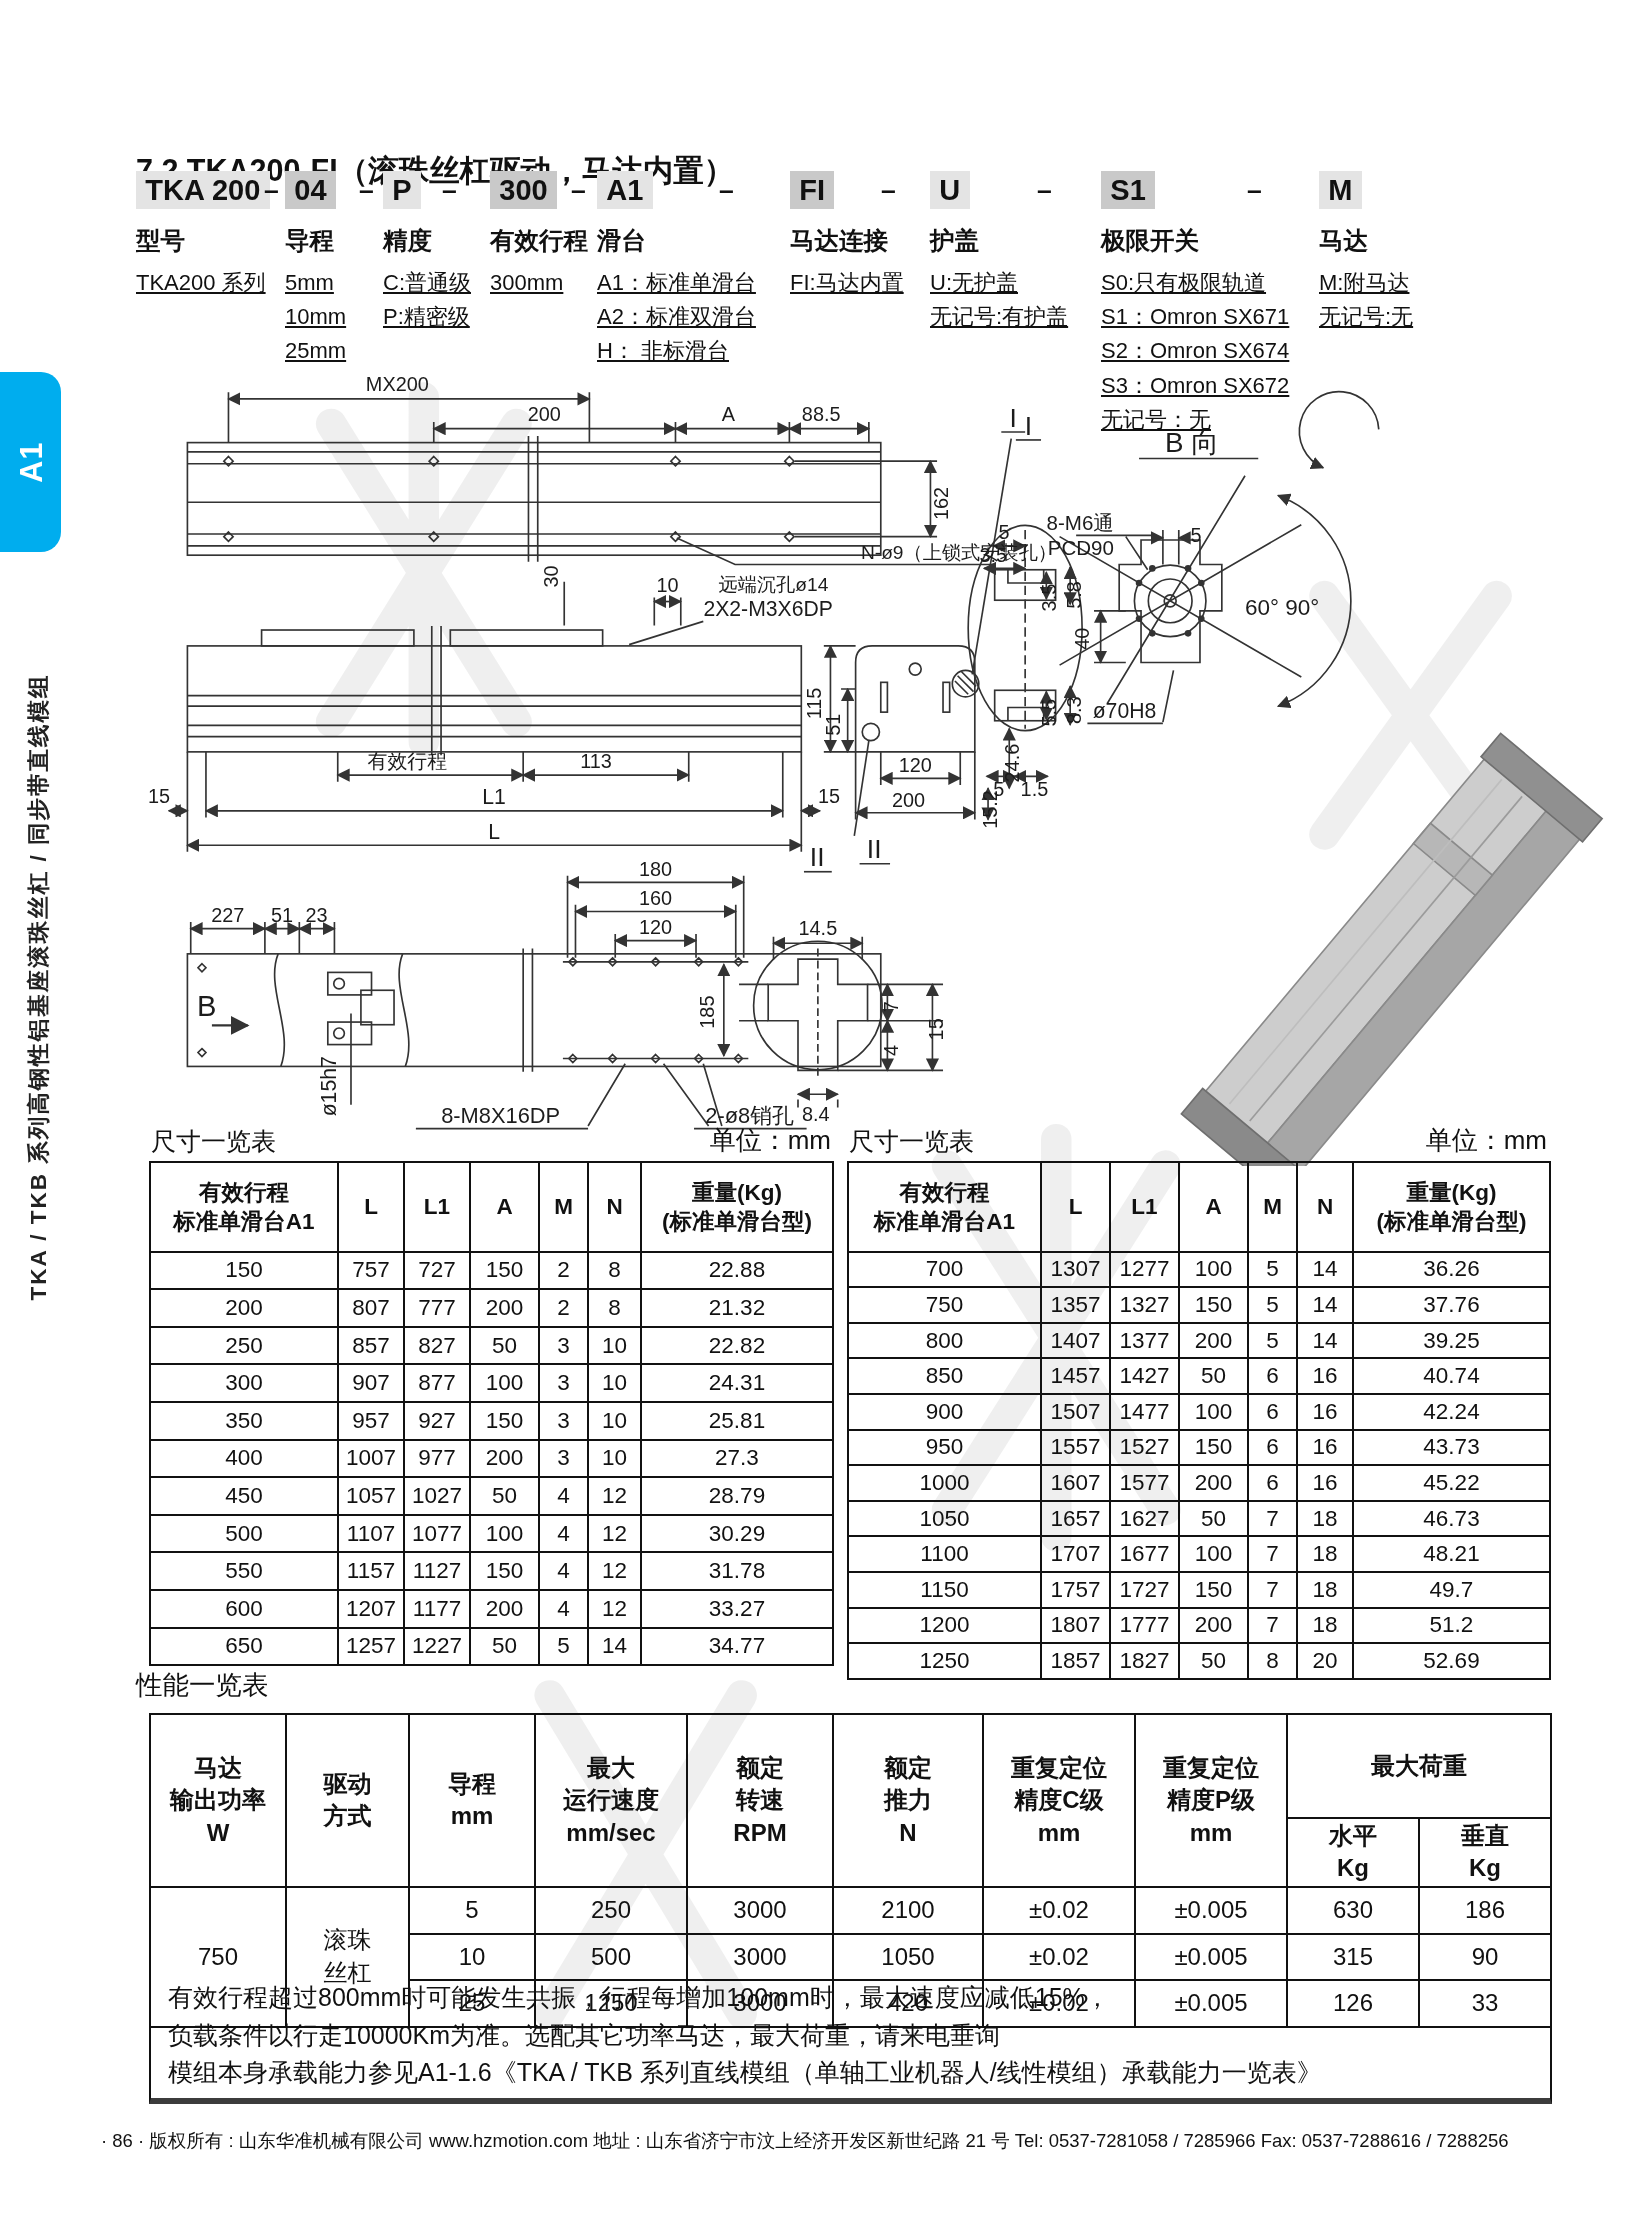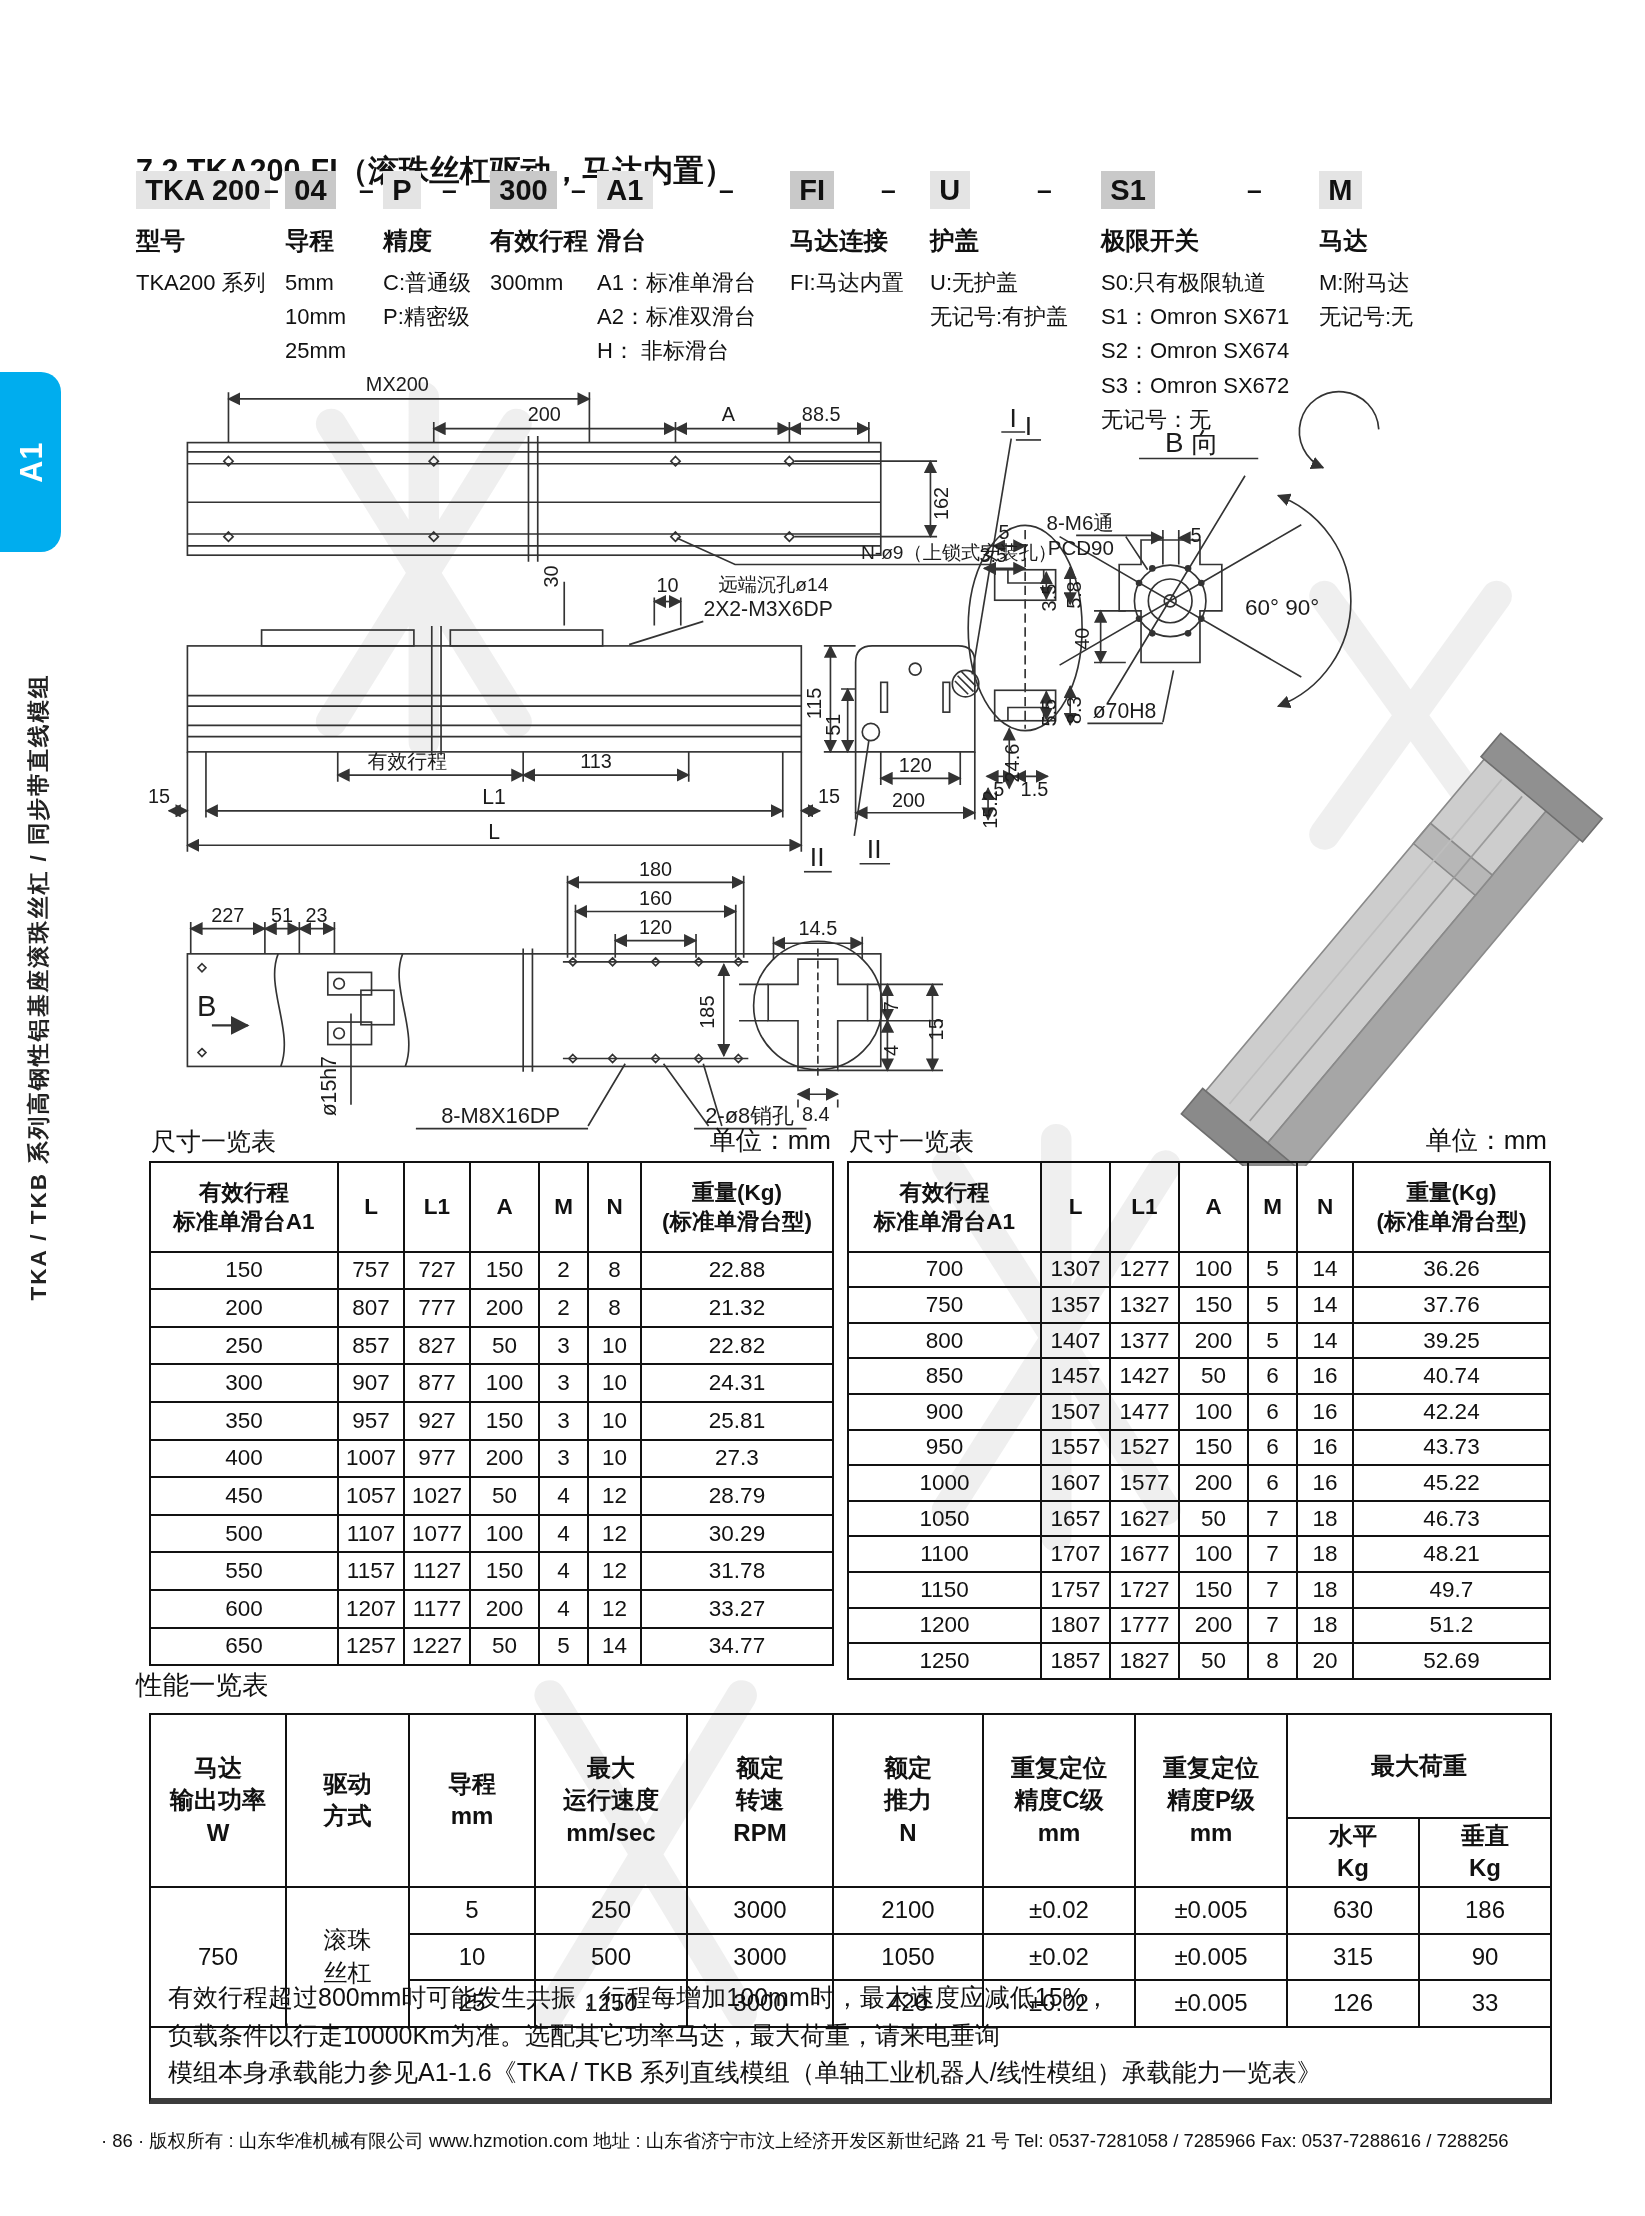--- a/index.html
+++ b/index.html
@@ -11,21 +11,21 @@
   .a1tab span{position:absolute;left:63%;top:50%;transform:translate(-50%,-50%) rotate(-90deg);color:#fff;font-size:30.5px;font-weight:bold;letter-spacing:1.3px;}
   .series{position:absolute;left:38px;top:987px;width:888px;transform:translate(-50%,-50%) rotate(-90deg);text-align:center;font-size:22.5px;font-weight:600;letter-spacing:2px;color:#222;white-space:nowrap;}
   
   .title{position:absolute;left:136px;top:111px;font-size:30.5px;font-weight:bold;margin-top:40px;}
   .seg{position:absolute;top:171px;font-size:29px;font-weight:bold;padding:2.6px 9.3px;}
   .seg.light{background:#e4e4e4;}
   .seg.dark{background:#c9c9c9;}
   .dash{position:absolute;top:175px;font-size:26.5px;font-weight:bold;}
   .codecol{position:absolute;top:224px;width:199px;}
   .codecol .lbl{font-size:24.5px;font-weight:600;margin-bottom:9.3px;}
-  .codecol .opts div{font-size:22px;line-height:1.55;}
+  .codecol .opts div{font-size:22px;line-height:1.55;text-decoration:underline;}
   
   svg text{font-family:"Liberation Sans","DejaVu Sans",sans-serif;fill:#1c1c1c;}
   
   .tabtitle{position:absolute;display:flex;justify-content:space-between;align-items:flex-end;gap:19px;}
   .tabtitle .t{font-size:25px;}
   .tabtitle .u{font-size:26px;}
   table.dimtab{position:absolute;border-collapse:collapse;table-layout:fixed;}
   table.dimtab th,table.dimtab td{border:2px solid #111;text-align:center;vertical-align:middle;font-size:22.5px;padding:1.3px 2.6px;}
   table.dimtab th{white-space:pre-line;line-height:1.3;font-weight:600;height:85px;}
   table.dimtab.lft td{height:33px;}

